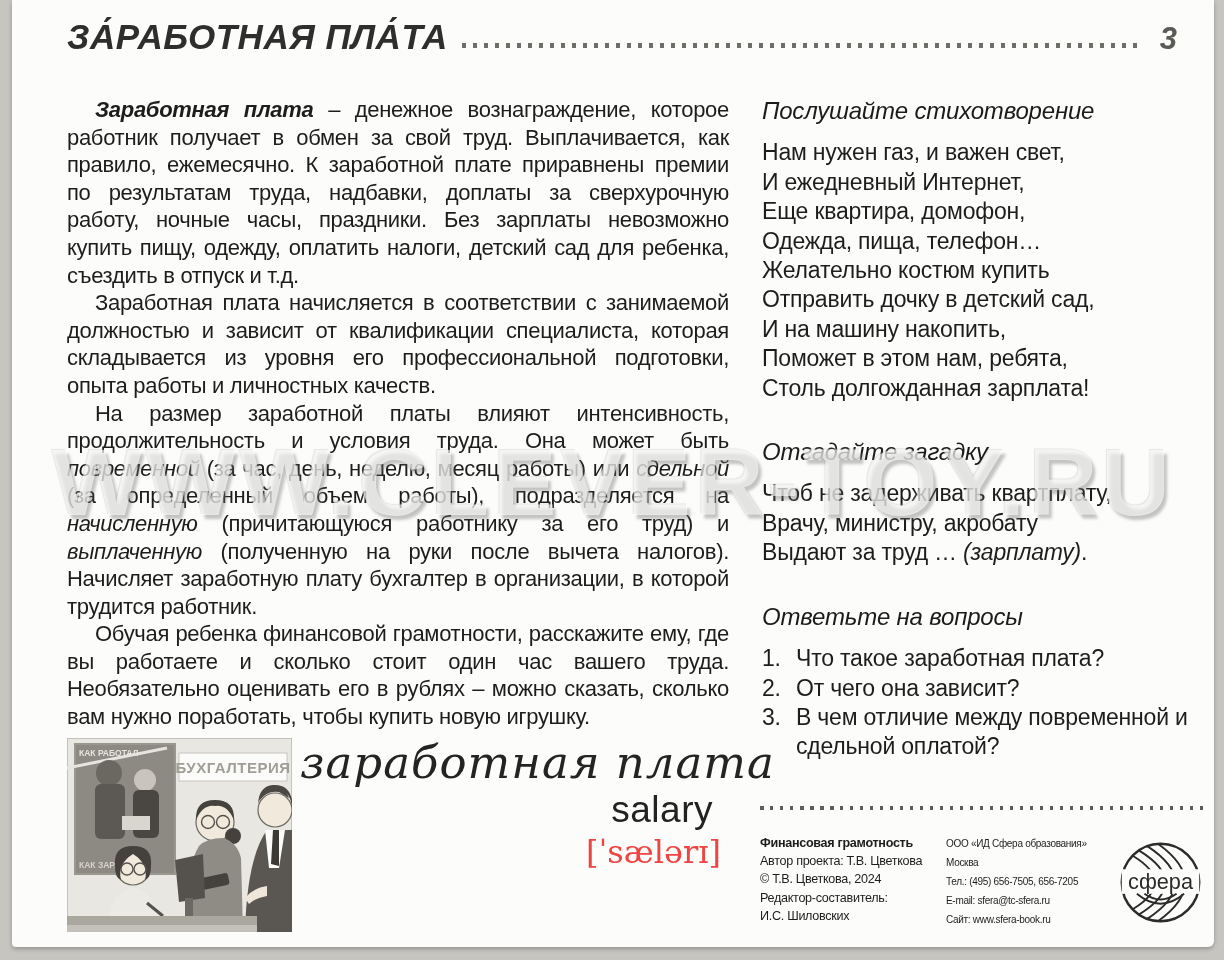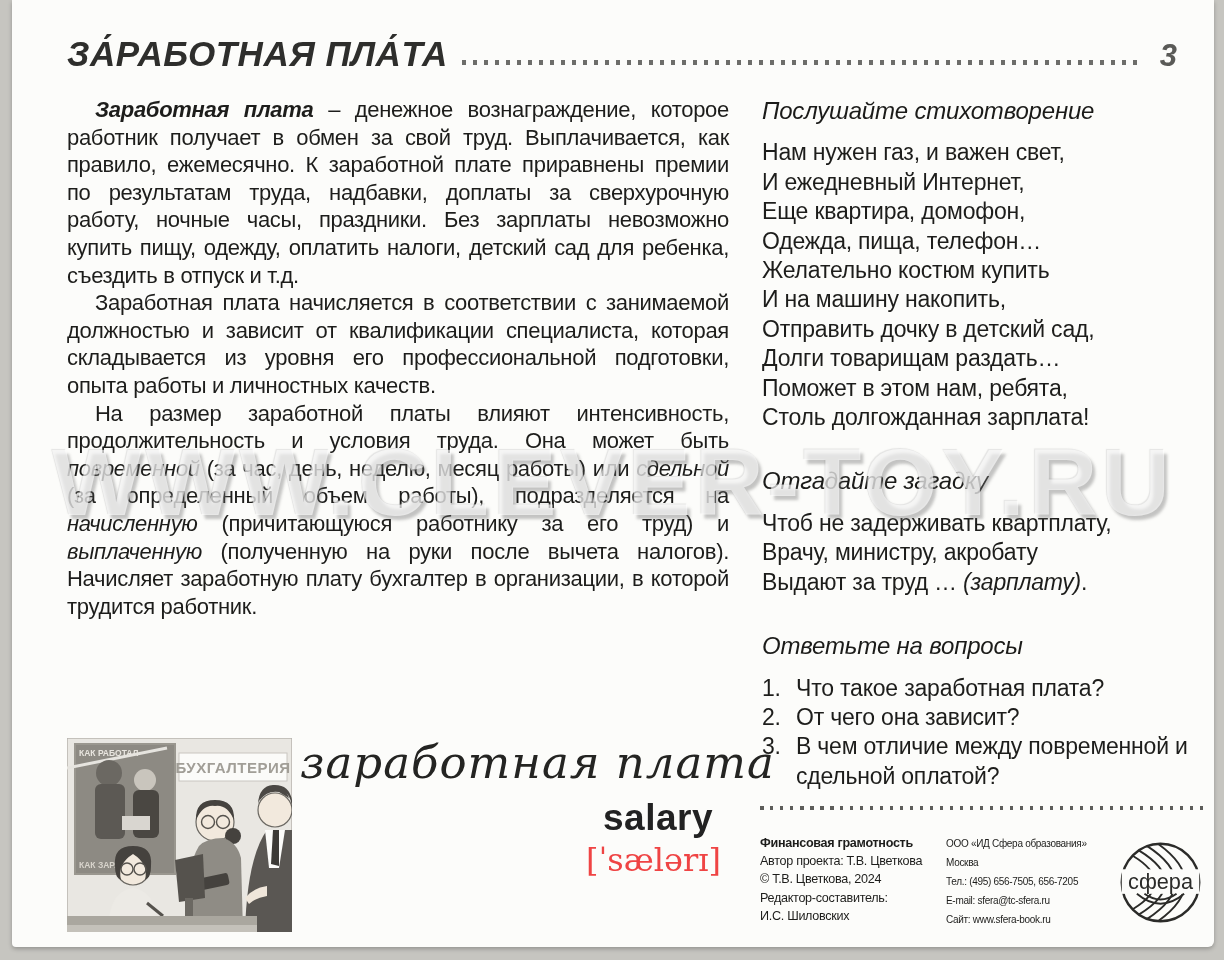--- a/index.html
+++ b/index.html
@@ -13,21 +13,21 @@
   }
   .card {
     position:absolute; left:12px; top:0; width:1202px; height:947px;
     background:#fcfcfa;
     border-radius:0 0 6px 4px;
     box-shadow:0 2px 4px rgba(0,0,0,0.25);
   }
 
   
   .header {
-    position:absolute; left:55px; top:34px; width:1110px;
+    position:absolute; left:55px; top:17px; width:1110px;
     display:flex; align-items:flex-end;
   }
   .title {
     font-size:35px; font-weight:bold; font-style:italic;
     letter-spacing:0.5px; color:#2e2e2c; white-space:nowrap;
     padding-right:14px;
   }
   .dot-leader {
     flex:1; height:5px; margin-bottom:9px;
     background-image:repeating-linear-gradient(90deg,#6d6d6a 0 4px,transparent 4px 11px);
@@ -75,22 +75,22 @@
     position:absolute; left:55px; top:738px; width:225px; height:194px;
   }
   .vocab {
     position:absolute; left:288px; top:736px; width:425px; text-align:center;
   }
   .vocab-cursive {
     font-family:"DejaVu Serif", serif; font-style:italic;
     font-size:45px; letter-spacing:1px; color:#242422; white-space:nowrap;
   }
   .vocab-en {
-    font-size:37px; font-weight:bold; color:#222; text-align:right;
-    padding-right:12px; margin-top:8px; letter-spacing:0.5px;
+    font-size:37px; font-weight:normal; color:#222; text-align:right;
+    padding-right:12px; letter-spacing:0.5px;
   }
   .vocab-ipa {
     font-family:"DejaVu Serif", serif; font-size:32px; color:#ef4444;
     text-align:right; padding-right:4px; margin-top:2px;
   }
 
   
   .imprint {
     position:absolute; left:748px; top:806px; width:443px;
   }
@@ -112,34 +112,34 @@
   <div class="header">
     <div class="title">ЗА́РАБОТНАЯ ПЛА́ТА</div>
     <div class="dot-leader"></div>
     <div class="page-num">3</div>
   </div>
 
   <div class="main-left">
     <p><span class="lead-term">Заработная плата</span><span> – денежное вознаграждение, которое работник получает в обмен за свой труд. Выплачивается, как правило, ежемесячно. К заработной плате приравнены премии по результатам труда, надбавки, доплаты за сверхурочную работу, ночные часы, праздники. Без зарплаты невозможно купить пищу, одежду, оплатить налоги, детский сад для ребенка, съездить в отпуск и т.д.</span></p>
     <p>Заработная плата начисляется в соответствии с занимаемой должностью и зависит от квалификации специалиста, которая складывается из уровня его профессиональной подготовки, опыта работы и личностных качеств.</p>
     <p><span>На размер заработной платы влияют интенсивность, продолжительность и условия труда. Она может быть </span><span class="it">повременной</span><span> (за час, день, неделю, месяц работы) или </span><span class="it">сдельной</span><span> (за определенный объем работы), подразделяется на </span><span class="it">начисленную</span><span> (причитающуюся работнику за его труд) и </span><span class="it">выплаченную</span><span> (полученную на руки после вычета налогов). Начисляет заработную плату бухгалтер в организации, в которой трудится работник.</span></p>
+    <p>Обучая ребенка финансовой грамотности, расскажите ему, где вы работаете и сколько стоит один час вашего труда. Необязательно оценивать его в рублях – можно сказать, сколько вам нужно поработать, чтобы купить новую игрушку.</p>
   </div>
 
   <div class="main-right">
 
     <div class="section">
       <div class="section-heading">Послушайте стихотворение</div>
       <div class="poem-line">Нам нужен газ, и важен свет,</div>
       <div class="poem-line">И ежедневный Интернет,</div>
       <div class="poem-line">Еще квартира, домофон,</div>
       <div class="poem-line">Одежда, пища, телефон…</div>
       <div class="poem-line">Желательно костюм купить</div>
+      <div class="poem-line">Отправить дочку в детский сад,</div>
       <div class="poem-line">И на машину накопить,</div>
-      <div class="poem-line">Отправить дочку в детский сад,</div>
-      <div class="poem-line">Долги товарищам раздать…</div>
       <div class="poem-line">Поможет в этом нам, ребята,</div>
       <div class="poem-line">Столь долгожданная зарплата!</div>
     </div>
 
     <div class="section">
       <div class="section-heading">Отгадайте загадку</div>
       <div class="riddle-line">Чтоб не задерживать квартплату,</div>
       <div class="riddle-line">Врачу, министру, акробату</div>
       <div class="riddle-line"><span>Выдают за труд … </span><span class="it">(зарплату)</span><span>.</span></div>
     </div>

